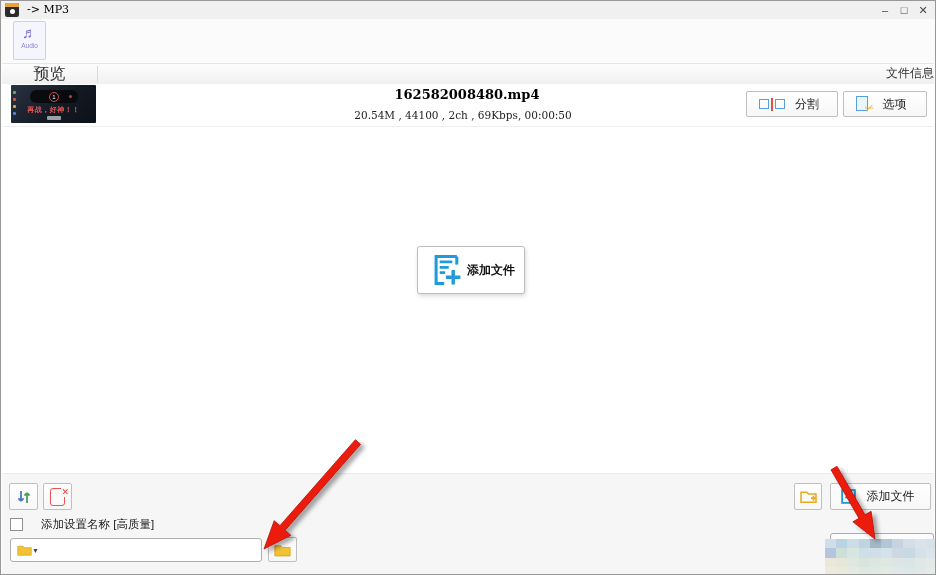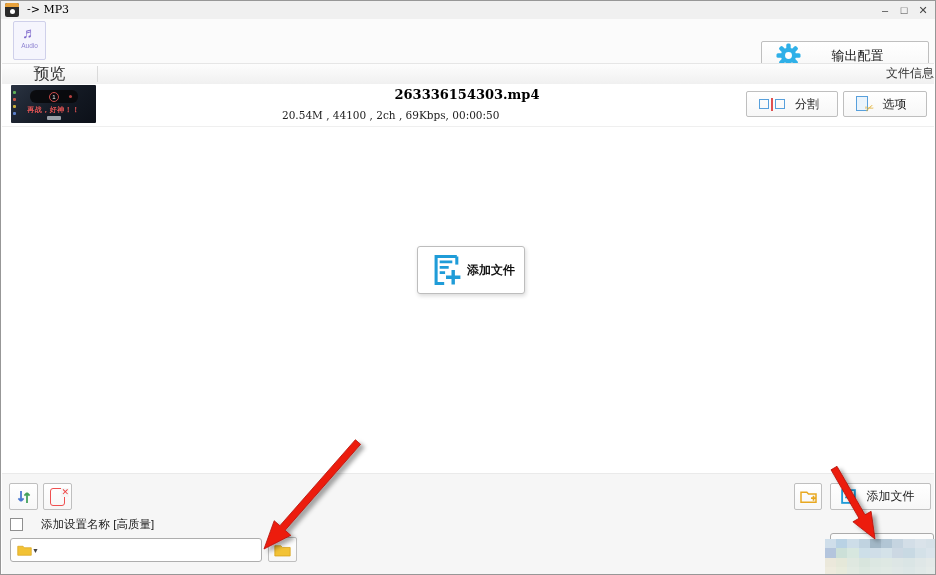--- a/index.html
+++ b/index.html
@@ -37,21 +37,21 @@
   .thumb{position:absolute;left:9px;top:1px;width:85px;height:38px;border-radius:1px;
     background:linear-gradient(135deg,#2a3342 0%,#141a24 55%,#0c1018 100%);overflow:hidden;}
   .thumb .dot{position:absolute;left:2px;width:3px;height:3px;border-radius:1px;}
   .thumb .panel{position:absolute;left:19px;top:5px;width:48px;height:13px;background:rgba(8,8,10,.88);border-radius:6px;}
   .thumb .ring{position:absolute;left:19px;top:2px;width:8px;height:8px;border:1px solid #cc4a4a;border-radius:50%;
     color:#eee;font-size:6px;line-height:8px;text-align:center;}
   .thumb .reddot{position:absolute;right:6px;top:5px;width:3px;height:3px;background:#b54040;border-radius:50%;}
   .thumb .cap{position:absolute;left:0;right:0;top:20px;text-align:center;font-size:7px;font-weight:bold;color:#e85555;letter-spacing:.5px;}
   .thumb .pill{position:absolute;left:36px;top:31px;width:14px;height:4px;background:#9aa0a8;border-radius:1px;}
   .fname{position:absolute;left:290px;width:350px;top:3px;text-align:center;font:bold 13px "DejaVu Serif","Liberation Serif",serif;color:#000;}
-  .fdetails{position:absolute;left:280px;width:350px;top:25px;text-align:left;font:10.5px "DejaVu Serif","Liberation Serif",serif;color:#222;}
+  .fdetails{position:absolute;left:286px;width:350px;top:25px;text-align:center;font:10.5px "DejaVu Serif","Liberation Serif",serif;color:#222;}
   .split-btn{position:absolute;left:744px;top:7px;width:92px;height:26px;}
   .opt-btn{position:absolute;left:841px;top:7px;width:84px;height:26px;}
   .split-btn .lbl,.opt-btn .lbl{flex:1;text-align:center;padding-right:8px;}
   .split-ico{margin-left:12px;display:flex;align-items:center;gap:2px;}
   .split-ico i{width:8px;height:8px;border:1.5px solid #58a0dc;display:block;}
   .split-ico b{width:2px;height:13px;background:#e05050;display:block;}
   .opt-ico{position:relative;margin-left:12px;width:15px;height:16px;}
   .opt-ico .doc{position:absolute;left:0;top:0;width:10px;height:13px;border:1.5px solid #58a0dc;background:#eaf4fc;}
   .opt-ico .sc{position:absolute;right:-3px;bottom:-3px;font-size:11px;color:#e2b33c;transform:rotate(-20deg);}
   
@@ -102,33 +102,20 @@
       <span>□</span>
       <span>✕</span>
     </div>
   </div>
 
   <div class="toolbar">
     <div class="audio-ico">
       <span class="note">♬</span>
       <span class="lbl">Audio</span>
     </div>
-    <div class="btn out-btn">
-      <svg class="gear" width="25" height="25" viewBox="0 0 26 26">
-        <g fill="#2fb0e8">
-          <rect x="10.7" y="0.5" width="4.6" height="25" rx="1.6"></rect>
-          <rect x="10.7" y="0.5" width="4.6" height="25" rx="1.6" transform="rotate(45 13 13)"></rect>
-          <rect x="10.7" y="0.5" width="4.6" height="25" rx="1.6" transform="rotate(90 13 13)"></rect>
-          <rect x="10.7" y="0.5" width="4.6" height="25" rx="1.6" transform="rotate(135 13 13)"></rect>
-          <circle cx="13" cy="13" r="8"></circle>
-        </g>
-        <circle cx="13" cy="13" r="3.6" fill="#fff"></circle>
-      </svg>
-      <span class="lbl">输出配置</span>
-    </div>
   </div>
 
   <div class="thead">
     <div class="th-prev">预览</div>
     <div class="th-sep"></div>
     <div class="th-info">文件信息</div>
   </div>
 
   <div class="frow">
     <div class="thumb">
@@ -136,21 +123,21 @@
       <div class="dot" style="top:13px;background:#c95348"></div>
       <div class="dot" style="top:20px;background:#c9b13c"></div>
       <div class="dot" style="top:27px;background:#5a7fc9"></div>
       <div class="panel">
         <div class="ring">1</div>
         <div class="reddot"></div>
       </div>
       <div class="cap">再战，好神！！</div>
       <div class="pill"></div>
     </div>
-    <div class="fname">263336154303.mp4</div>
+    <div class="fname">162582008480.mp4</div>
     <div class="fdetails">20.54M , 44100 , 2ch , 69Kbps, 00:00:50</div>
     <div class="btn split-btn">
       <span class="split-ico">
           <i></i>
           <b></b>
           <i></i>
         </span>
       <span class="lbl">分割</span>
     </div>
     <div class="btn opt-btn">

